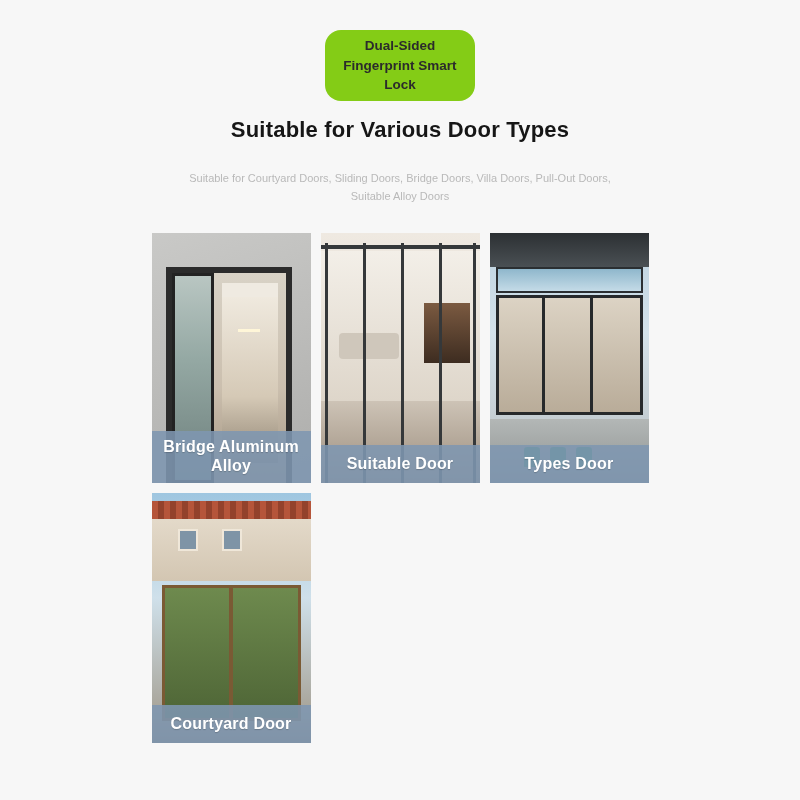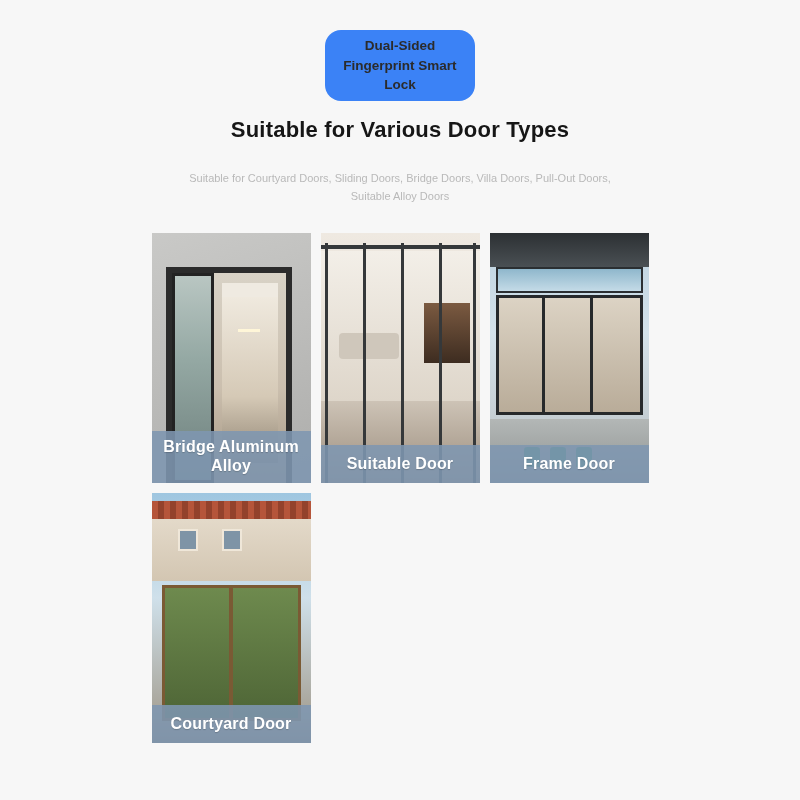--- a/index.html
+++ b/index.html
@@ -19,21 +19,21 @@
   }
 
   
   .badge-wrap {
     margin-top: 30px;
     display: flex;
     justify-content: center;
     width: 100%;
   }
   .badge {
-    background: #3b82f6;
+    background: #84cc16;
     border-radius: 16px;
     padding: 6px 18px;
     text-align: center;
     font-size: 13.5px;
     font-weight: bold;
     color: #2b2b2b;
     line-height: 1.45;
     max-width: 200px;
   }
 
@@ -316,21 +316,21 @@
         <div class="roof"></div>
         <div class="glassband"></div>
         <div class="ground"></div>
         <div class="unit"></div>
         <div class="chair" style="left:34px;"></div>
         <div class="chair" style="left:60px;"></div>
         <div class="chair" style="left:86px;"></div>
         <div class="mull" style="left:52px;"></div>
         <div class="mull" style="left:100px;"></div>
       </div>
-      <div class="caption">Frame Door</div>
+      <div class="caption">Types Door</div>
     </div>
 
 
     <div class="card">
       <div class="photo p-court">
         <div class="house"></div>
         <div class="roof"></div>
         <div class="win" style="left:26px;"></div>
         <div class="win" style="left:70px;"></div>
         <div class="ground"></div>

